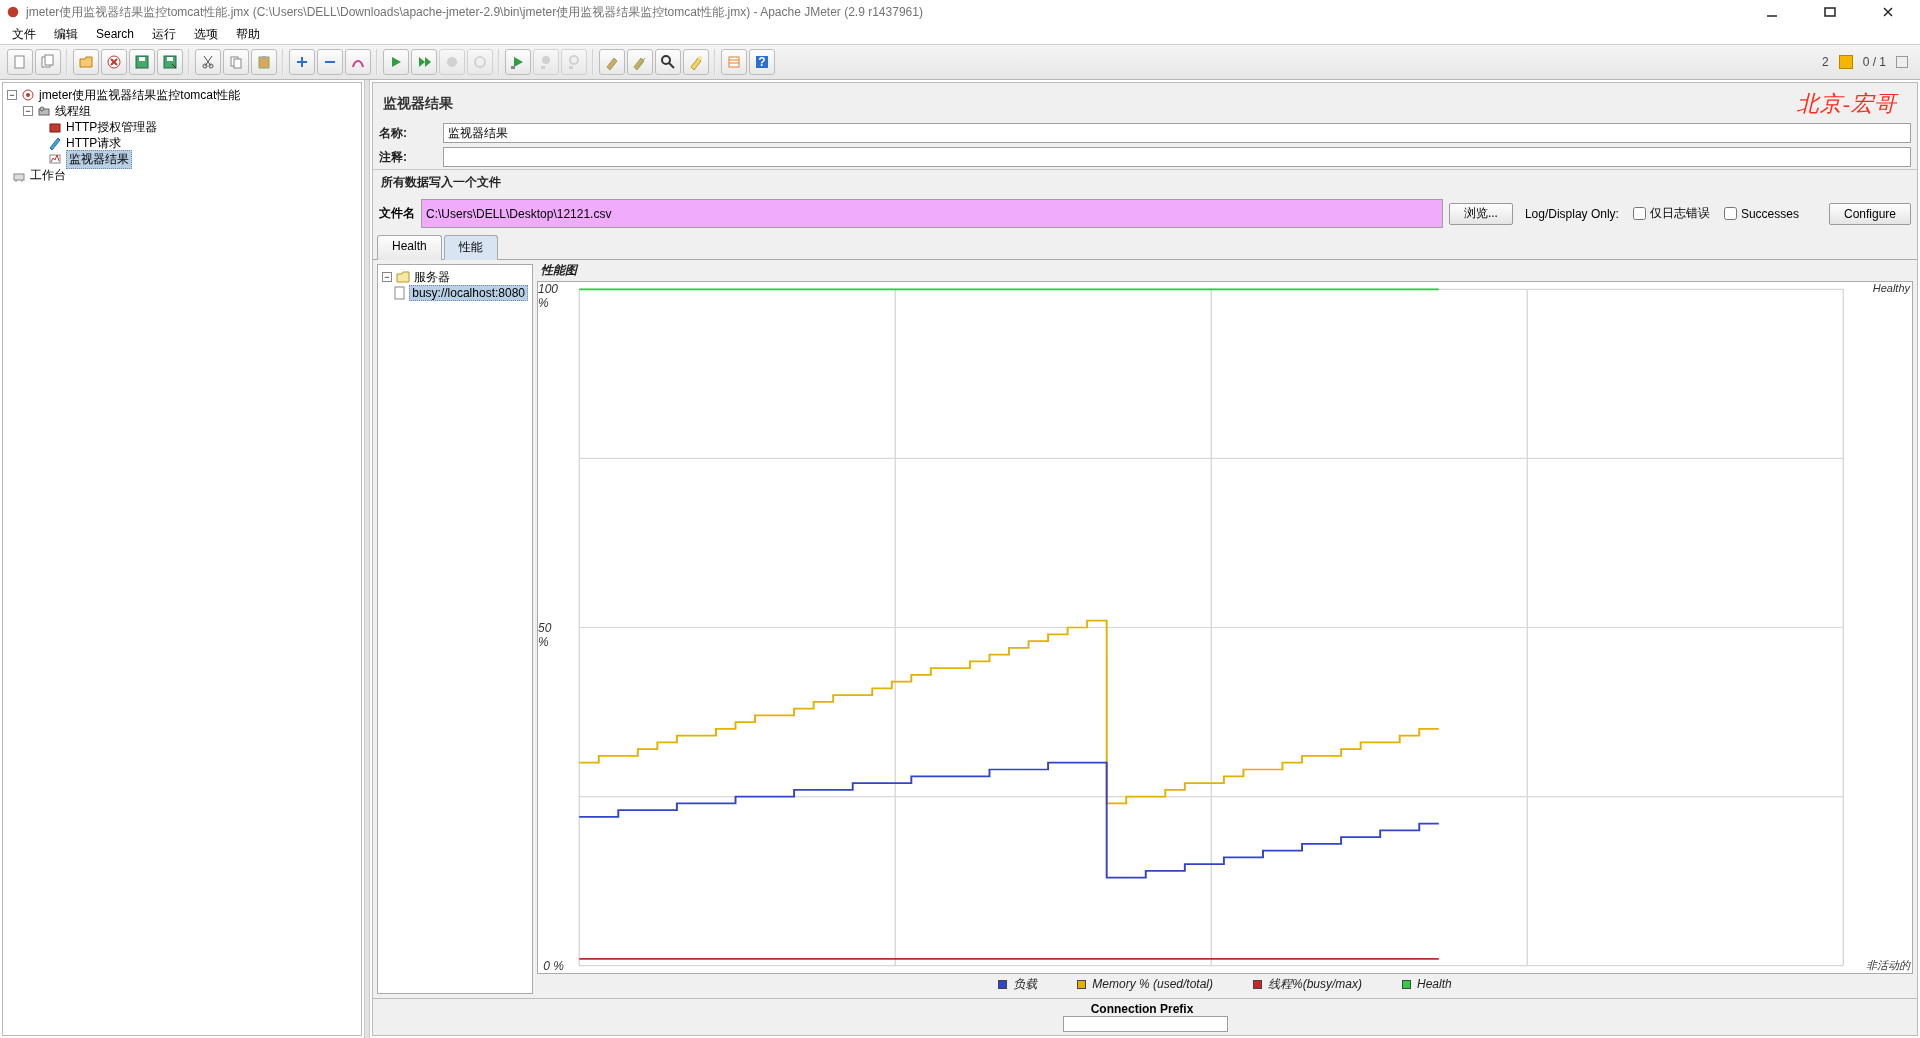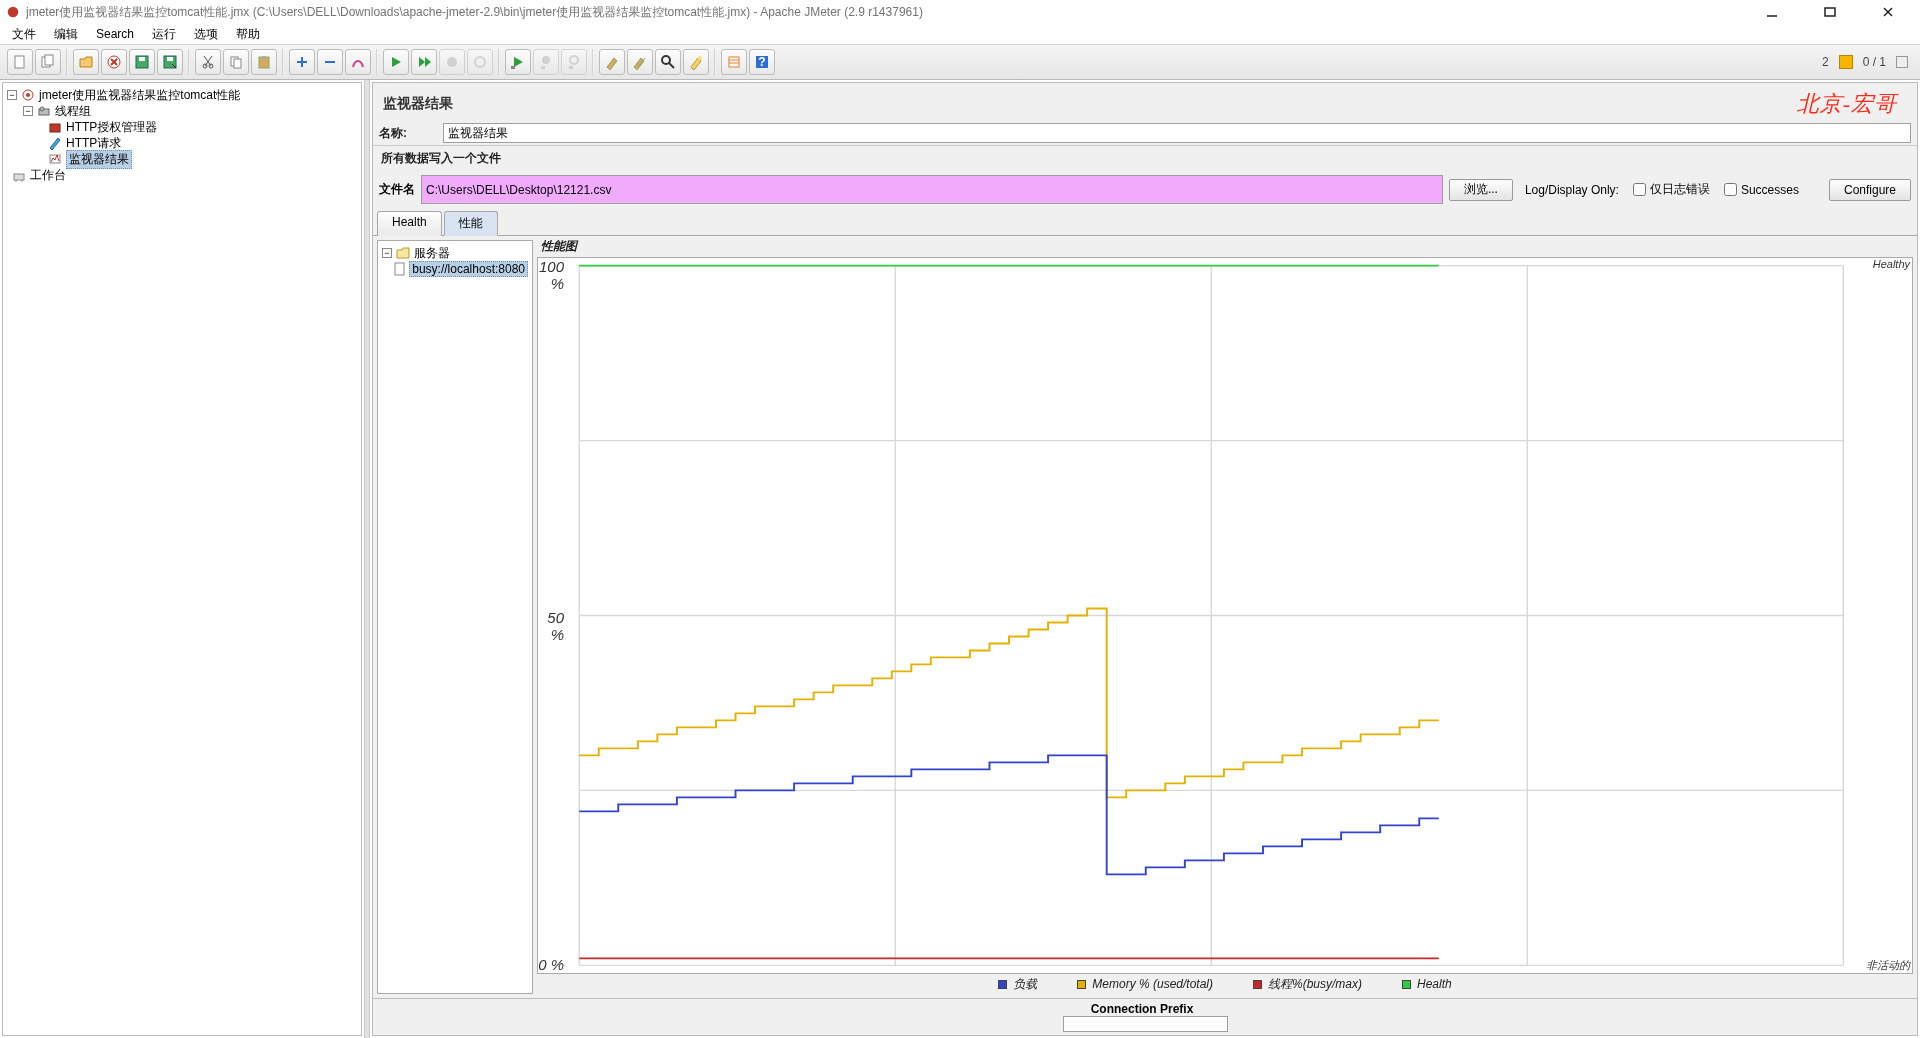--- a/index.html
+++ b/index.html
@@ -72,21 +72,21 @@
 .legend { height:20px; display:flex; justify-content:center; gap:40px; font-size:11px; color:#222; background:#f0f0f0;}
 .legend-item { display:flex; align-items:center; gap:6px;}
 .legend-swatch { width:9px; height:9px; border:1px solid #444;}
 
 
 .bottom-bar { display:flex; align-items:center; border-top:1px solid #bdbdbd; padding:3px 6px; background:#f0f0f0;flex-direction:column;}
 .bottom-bar .lbl { font-weight:bold; margin-right:6px;}
 .bottom-bar input { flex:1; height:18px; border:1px solid #9f9f9f; background:#fff; padding:0 4px;}
 
 
-.yaxis-label { position:absolute; font-size:15px; color:#333; right:calc(100% - 26px); transform:translateX(0);text-align:right; }
+.yaxis-label { position:absolute; font-size:12px; color:#333; right:calc(100% - 26px); transform:translateX(0); }
 .right-axis-label { position:absolute; right:2px; font-size:11px; color:#333;}
 svg.chart-svg { position:absolute; inset:0; width:100%; height:100%; }
 
 
 .ico { width:16px; height:16px; }
 </style>
 </head>
 <body>
 
 <div class="titlebar">
@@ -375,20 +375,24 @@
 
   <div class="right-panel">
     <div class="panel-header">
       <div class="panel-title">监视器结果</div>
       <div class="watermark">北京-宏哥</div>
     </div>
 
     <div class="form-row">
       <div class="form-label">名称:</div>
       <input class="form-input" value="监视器结果" style="">
+    </div>
+    <div class="form-row">
+      <div class="form-label">注释:</div>
+      <input class="form-input" value="" style="">
     </div>
 
     <div class="section-bar">所有数据写入一个文件</div>
 
     <div class="file-row">
       <span class="lbl">文件名</span>
       <input type="text" value="C:\Users\DELL\Desktop\12121.csv" style="">
       <button class="btn">浏览...</button>
       <span style="margin-left:6px;">Log/Display Only:</span>
       <label class="chk">

